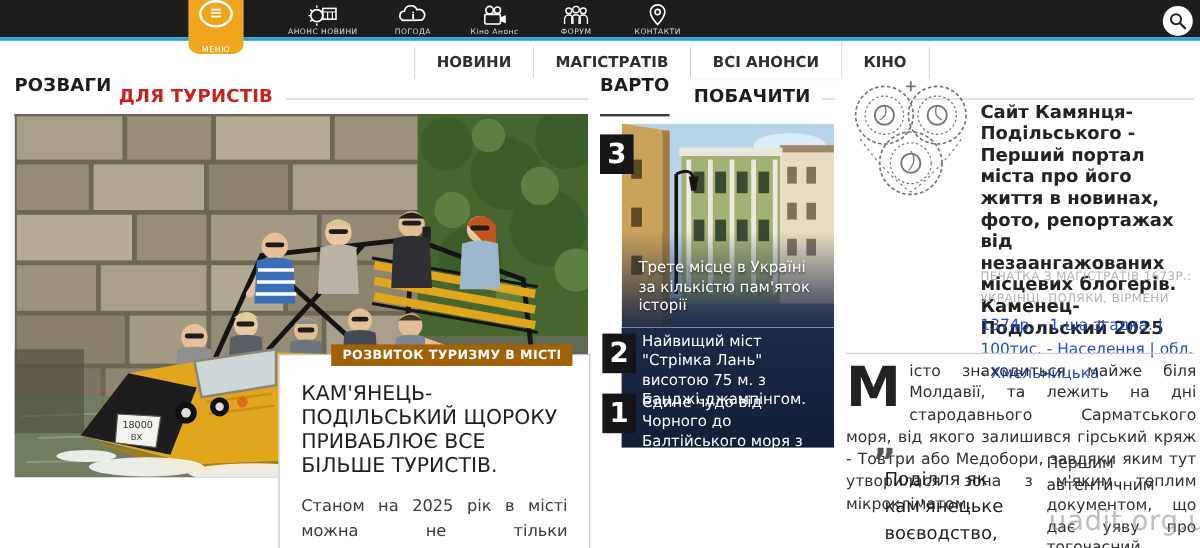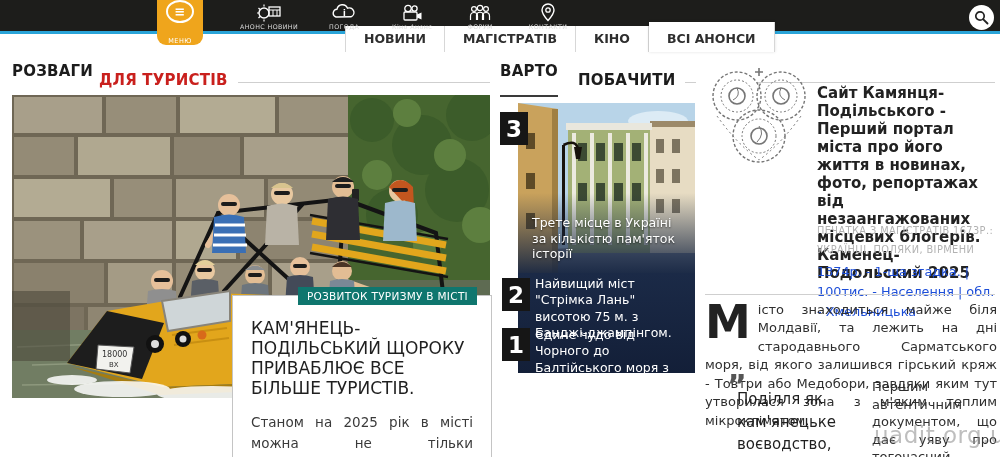--- a/index.html
+++ b/index.html
@@ -21,43 +21,43 @@
   .top-icons{position:absolute;left:240px;top:3px;display:flex;gap:24px;z-index:5;}
   .top-icon-item{display:flex;flex-direction:column;align-items:center;justify-content:flex-end;
                  min-width:44px;height:27px;cursor:pointer;}
   .top-icon-item svg{display:block;}
   .tlabel{color:#dcdcdc;font-size:6.3px;letter-spacing:.4px;margin-top:1px;white-space:nowrap;text-align:center;}
 
   .search-btn{position:absolute;right:6px;top:5px;width:25px;height:25px;border-radius:50%;
               background:#fff;display:flex;align-items:center;justify-content:center;cursor:pointer;z-index:6;}
 
   
-  .tabs{position:absolute;left:345px;top:26px;display:flex;z-index:4;}
+  .tabs{position:absolute;left:345px;top:39px;display:flex;z-index:4;}
   .tab{padding:5px 18px 6px;font-size:12.5px;font-weight:600;color:#2e2e2e;background:#fff;
        border-right:1px solid #d7d7d7;cursor:pointer;white-space:nowrap;}
   .tab:first-child{border-left:1px solid #d7d7d7;}
   .tab--active{margin-top:-4px;padding-top:9px;background:#fff;box-shadow:0 0 3px rgba(0,0,0,.12);}
 
   
   .sec-head{position:absolute;display:flex;align-items:center;font-size:15px;font-weight:bold;
             color:#1c1c1c;letter-spacing:.2px;}
   .sec-head .u{border-bottom:2px solid #3a3a3a;padding-bottom:15px;}
   .sec-head .accent{color:#c9201d;margin-left:6px;}
   .sec-head .rest{margin-left:20px;text-align:center;}
   .sec-head .rule{flex:1;height:1px;background:#cfcfcf;margin-left:10px;margin-top:6px;}
 
   .head-left{left:12px;top:62px;width:478px;}
   .head-mid{left:500px;top:62px;width:196px;}
 
   
   .photo-main{position:absolute;left:12px;top:95px;width:478px;height:303px;overflow:hidden;cursor:pointer;}
   .article-card{position:absolute;left:232px;top:295px;width:258px;height:162px;background:#fff;
                 border:1px solid #c4c4c4;z-index:3;cursor:pointer;}
-  .cat-badge{position:absolute;top:-9px;right:14px;background:#0f766e;color:#fff;
-             font-size:10.5px;font-weight:normal;letter-spacing:.3px;padding:3px 9px;white-space:nowrap;}
+  .cat-badge{position:absolute;top:-9px;right:14px;background:#a16207;color:#fff;
+             font-size:10.5px;font-weight:bold;letter-spacing:.3px;padding:3px 9px;white-space:nowrap;}
   .headline{margin:22px 18px 0;font-size:17px;line-height:1.18;font-weight:normal;color:#1f1f1f;}
   .article-body{margin:14px 18px 0;font-size:13.5px;line-height:1.55;color:#3a3a3a;text-align:justify;}
 
   
   .mid-media{position:absolute;left:518px;top:103px;width:150px;height:270px;cursor:pointer;}
   .mid-photo{position:absolute;left:0;top:0;width:177px;height:170px;overflow:hidden;}
   .mid-caption{position:absolute;left:14px;top:112px;width:152px;color:#fff;font-size:12.5px;
                line-height:1.25;text-shadow:0 1px 2px rgba(0,0,0,.6);}
   .mid-panel{position:absolute;left:0;top:170px;width:177px;height:100px;
              background:linear-gradient(180deg,#1b2a47,#131f38);}
@@ -171,22 +171,22 @@
   <div class="search-btn">
     <svg width="15" height="15" viewBox="0 0 15 15">
       <circle cx="6" cy="6" r="4.2" fill="none" stroke="#222" stroke-width="1.7"></circle>
       <line x1="9.3" y1="9.3" x2="13.5" y2="13.5" stroke="#222" stroke-width="1.9" stroke-linecap="round"></line>
     </svg>
   </div>
 
   <nav class="tabs">
     <span class="tab">НОВИНИ</span>
     <span class="tab">МАГІСТРАТІВ</span>
+    <span class="tab tab--active">ВСІ АНОНСИ</span>
     <span class="tab">КІНО</span>
-    <span class="tab tab--active">ВСІ АНОНСИ</span>
   </nav>
 
   <div class="sec-head head-left">
     <span class="u">РОЗВАГИ</span>
     <span class="accent">ДЛЯ ТУРИСТІВ</span>
     <span class="rule"></span>
   </div>
 
   <div class="photo-main">
     <svg width="478" height="303" viewBox="0 0 478 303">

